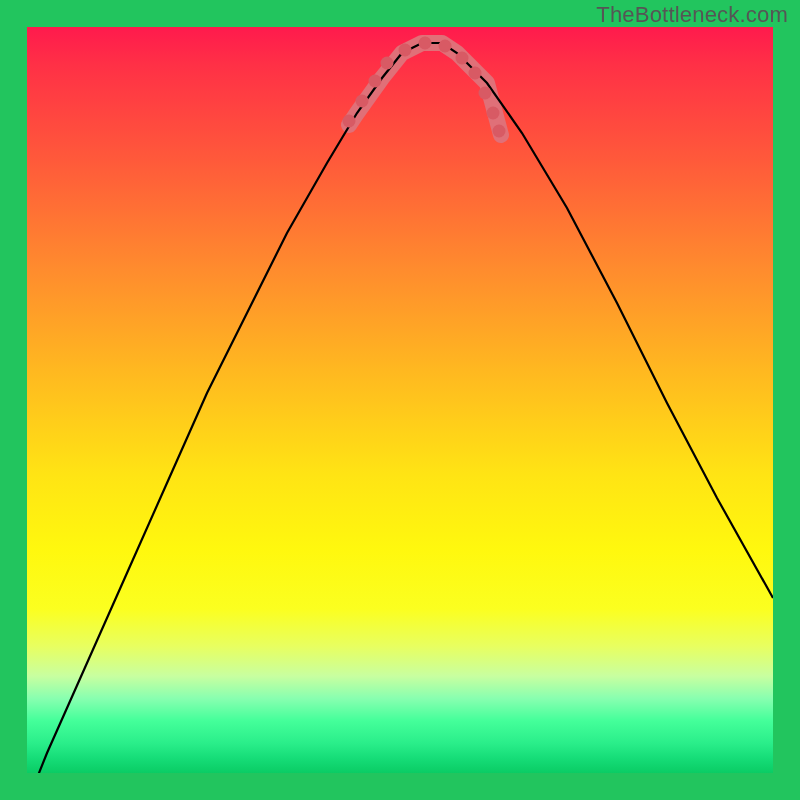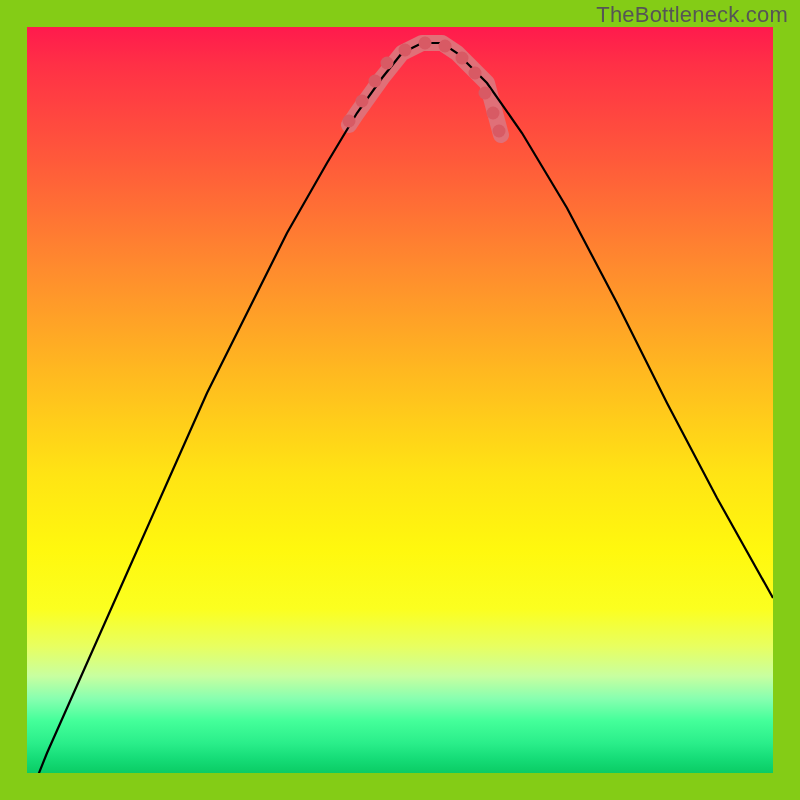--- a/index.html
+++ b/index.html
@@ -10,21 +10,21 @@
     overflow: hidden;
     background: #000;
     font-family: Arial, Helvetica, sans-serif;
   }
   .frame {
     position: absolute;
     left: 0;
     top: 0;
     width: 800px;
     height: 800px;
-    background: #84cc16;
+    background: #22c55e;
   }
   .plot-area {
     position: absolute;
     left: 27px;
     top: 27px;
     width: 746px;
     height: 746px;
     overflow: hidden;
   }
   .gradient {

